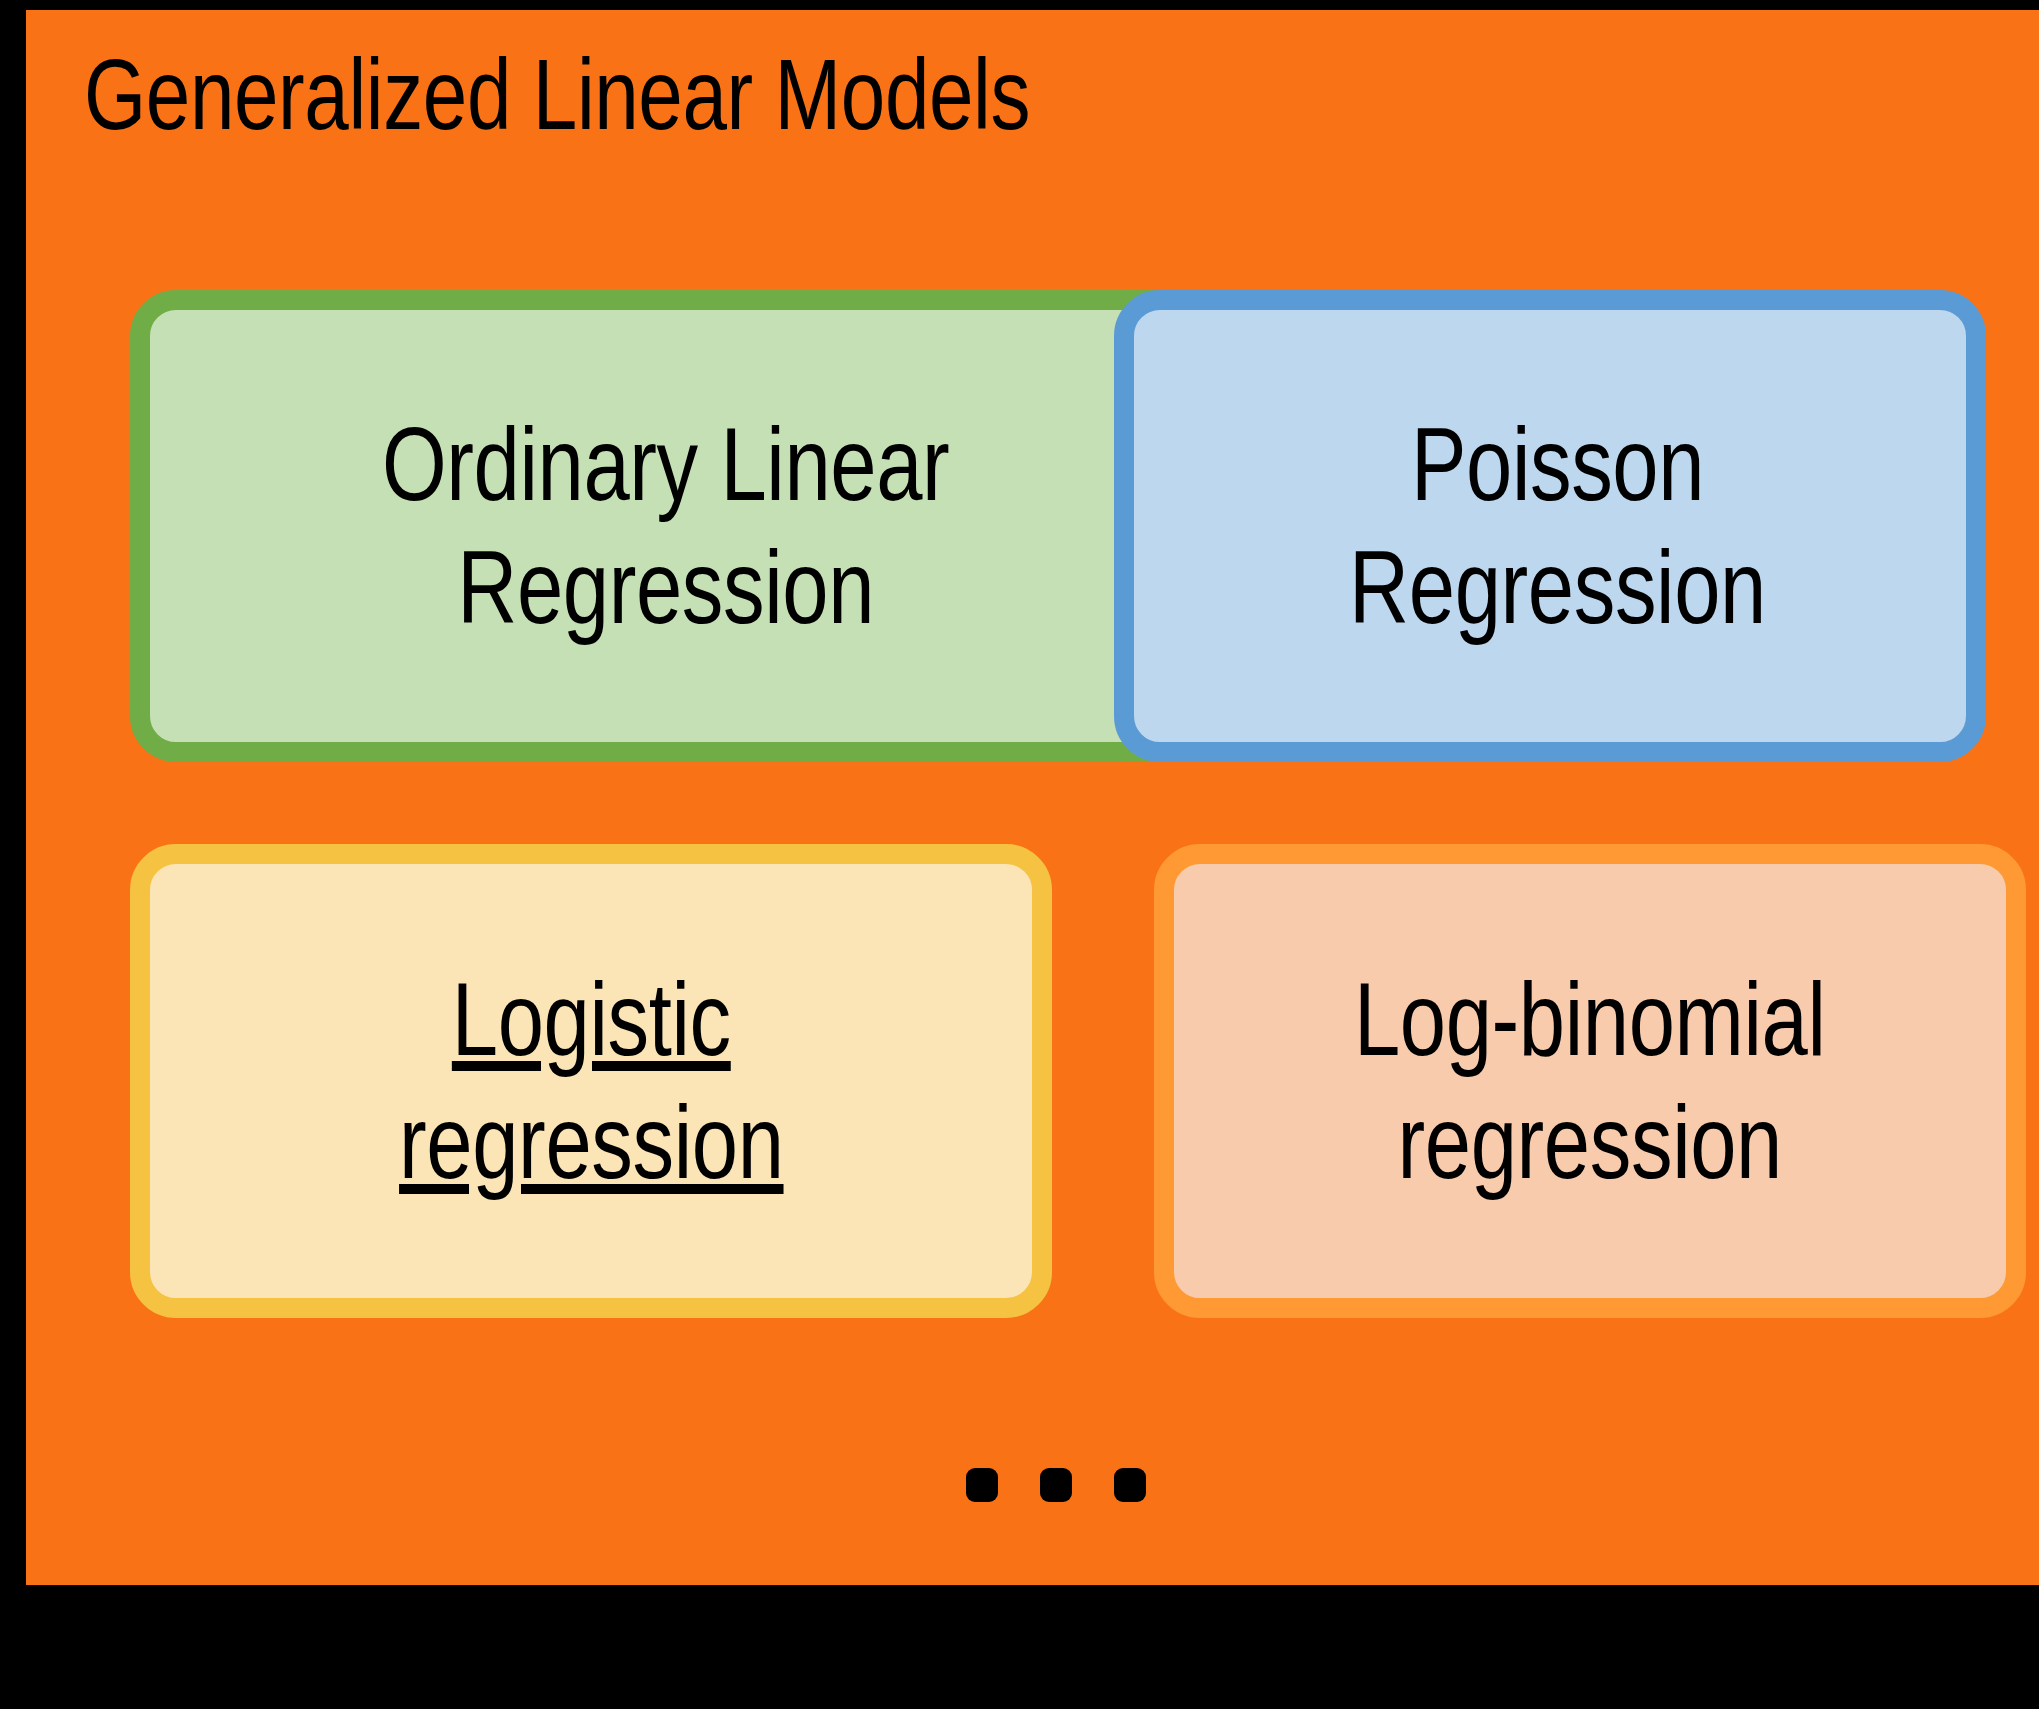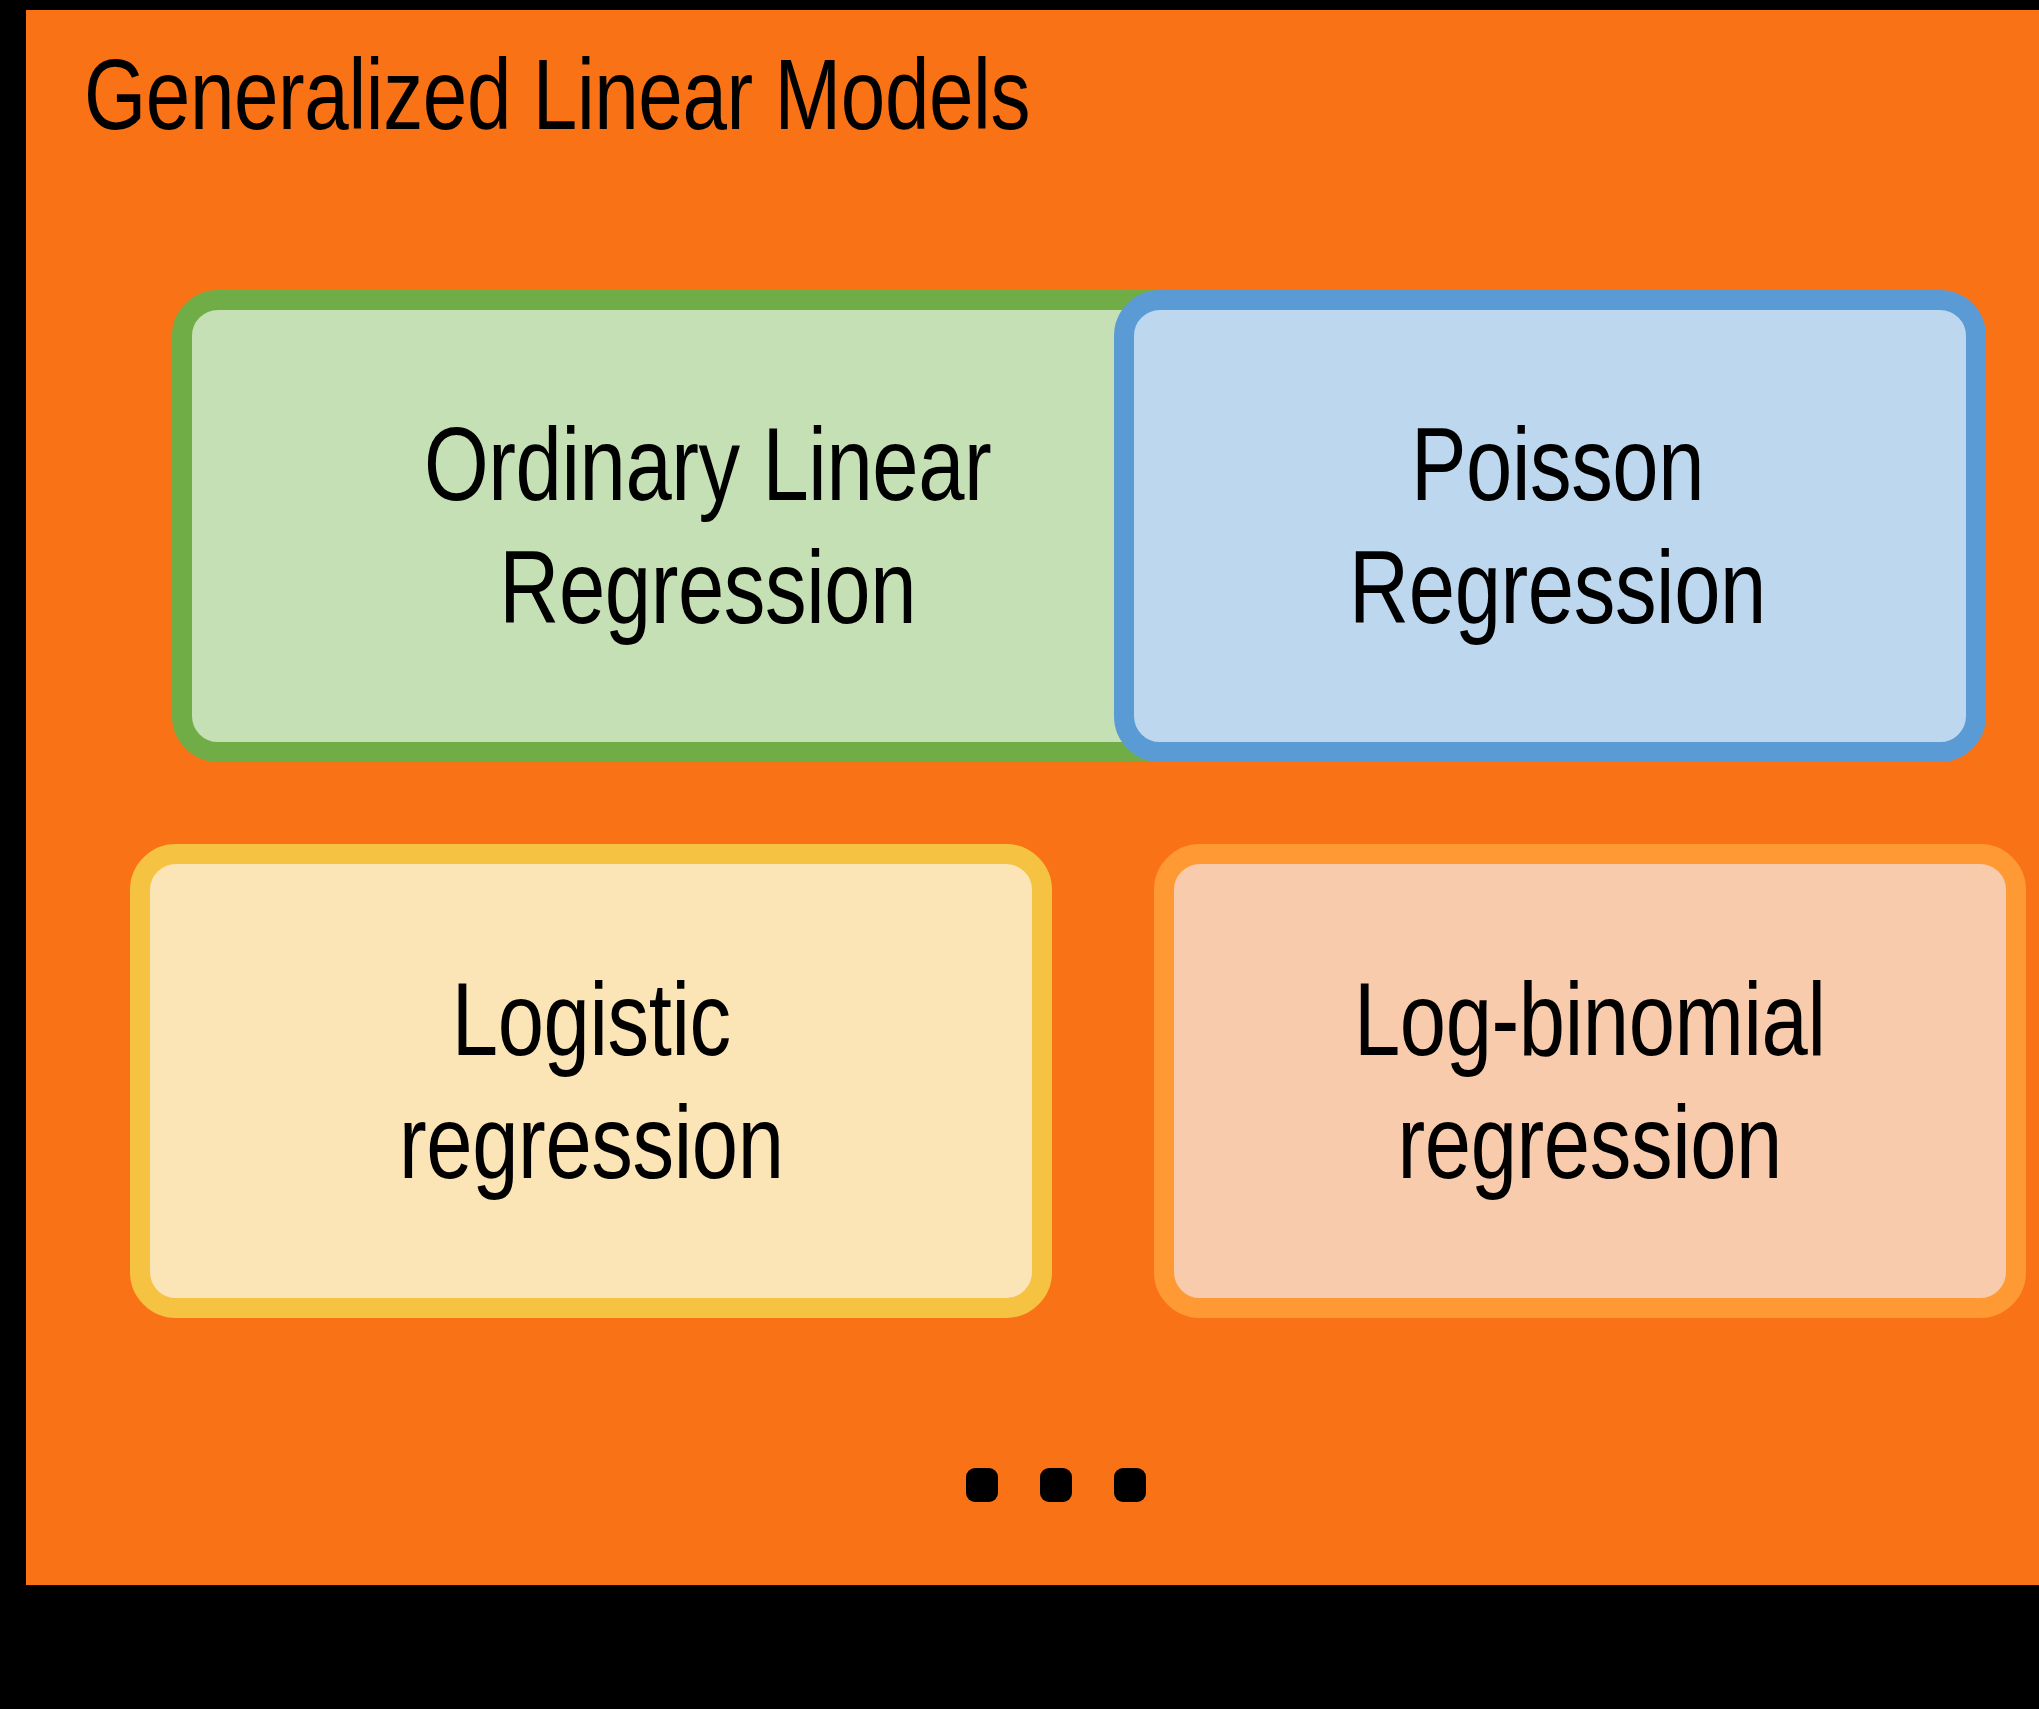--- a/index.html
+++ b/index.html
@@ -70,35 +70,35 @@
     white-space: pre-line;
   }
 
   
   #box-ols {
     left: 104px;
     top: 280px;
     width: 1072px;
     height: 472px;
     border-width: 20px;
-    margin-left: 42px;
   }
   #box-poisson {
     left: 1088px;
     top: 280px;
     width: 872px;
     height: 472px;
     border-width: 20px;
   }
   #box-logistic {
     left: 104px;
     top: 834px;
     width: 922px;
     height: 474px;
     border-width: 20px;
+    text-decoration: underline;
   }
   #box-logbinomial {
     left: 1084px;
     top: 834px;
     width: 872px;
     height: 474px;
     border-width: 20px;
   }
 
   

